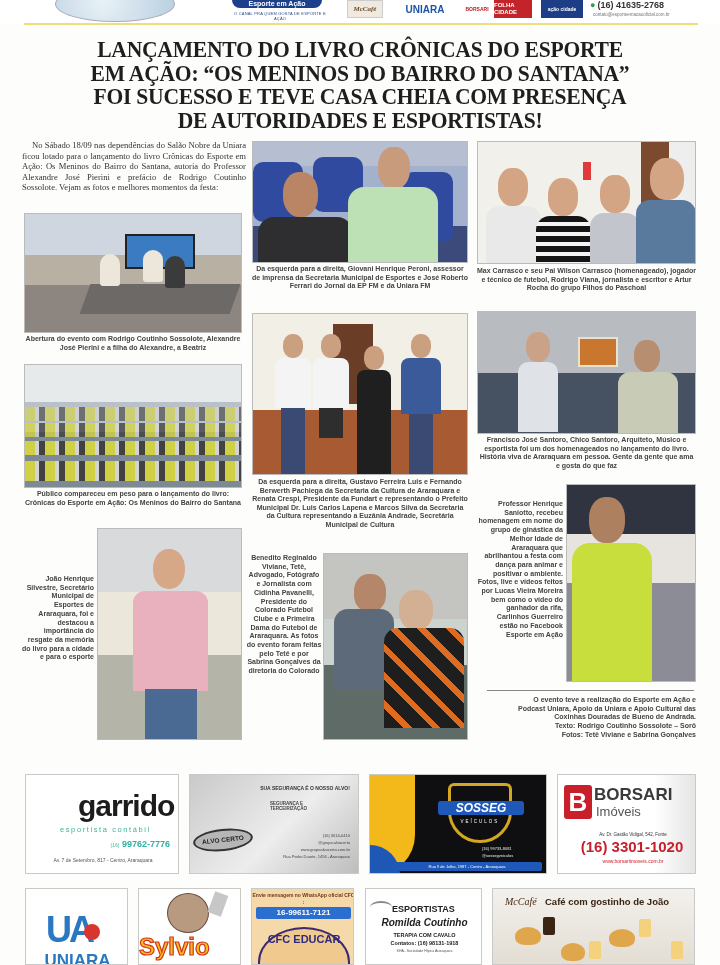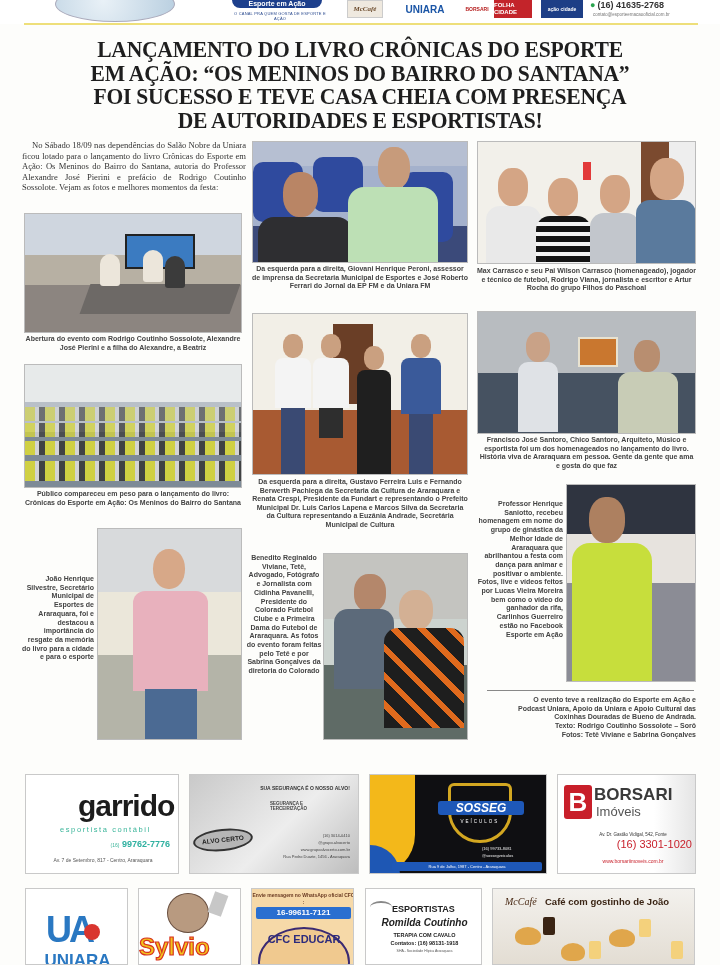--- a/index.html
+++ b/index.html
@@ -118,21 +118,21 @@
   .ad-sosseg .name { position: absolute; left: 68px; top: 26px; width: 86px; background: #1e58b8; color: #fff; font-weight: 900; font-style: italic; text-align: center; font-size: 12px; line-height: 14px; border-radius: 3px; }
   .ad-sosseg .veic { position: absolute; left: 82px; top: 44px; width: 56px; color: #fff; font-size: 4.5px; letter-spacing: 2px; text-align: center; }
   .ad-sosseg .contacts { position: absolute; left: 112px; top: 70px; font-size: 4px; color: #eee; line-height: 7px; }
   .ad-sosseg .addr { position: absolute; left: 22px; top: 87px; width: 150px; height: 9px; background: #1e58b8; color: #fff; font-size: 4px; text-align: center; line-height: 9px; border-radius: 2px; }
 
   .ad-borsari { left: 557px; top: 774px; width: 139px; height: 100px; background: linear-gradient(90deg,#fff 70%,#e5e5e5); }
   .ad-borsari .b { position: absolute; left: 6px; top: 10px; width: 28px; height: 34px; background: #c81f2a; color: #fff; font-weight: 900; font-size: 26px; line-height: 34px; text-align: center; border-radius: 3px; }
   .ad-borsari .name { position: absolute; left: 36px; top: 10px; font-size: 17px; font-weight: bold; color: #3a3a3a; }
   .ad-borsari .imo { position: absolute; left: 38px; top: 29px; font-size: 13px; color: #555; }
   .ad-borsari .addr { position: absolute; left: 20px; top: 57px; width: 110px; font-size: 4.5px; color: #333; text-align: center; }
-  .ad-borsari .tel { position: absolute; left: 14px; top: 63px; width: 120px; font-size: 11px; font-weight: normal; color: #c81f2a; text-align: right; }
+  .ad-borsari .tel { position: absolute; left: 14px; top: 63px; width: 120px; font-size: 15px; font-weight: bold; color: #c81f2a; text-align: center; }
   .ad-borsari .web { position: absolute; left: 20px; top: 83px; width: 110px; font-size: 5px; color: #c81f2a; text-align: center; }
 
   .ad-uniara { left: 25px; top: 888px; width: 103px; height: 77px; }
   .ad-uniara .ua { position: absolute; left: 20px; top: 20px; font-size: 36px; font-weight: 900; color: #2a78c2; letter-spacing: -3px; }
   .ad-uniara .dot { position: absolute; left: 58px; top: 35px; width: 16px; height: 16px; border-radius: 50%; background: #d9352f; }
   .ad-uniara .word { position: absolute; left: 0; top: 62px; width: 103px; text-align: center; font-size: 17px; font-weight: 900; color: #2a78c2; }
 
   .ad-sylvio { left: 138px; top: 888px; width: 103px; height: 77px; }
   .ad-sylvio .chef { position: absolute; left: 28px; top: 4px; width: 42px; height: 40px; border-radius: 50%; background: #b89a80; border: 1px solid #6a5040; }
   .ad-sylvio .tool { position: absolute; left: 72px; top: 4px; width: 14px; height: 22px; background: #c7c7c7; transform: rotate(20deg); }

